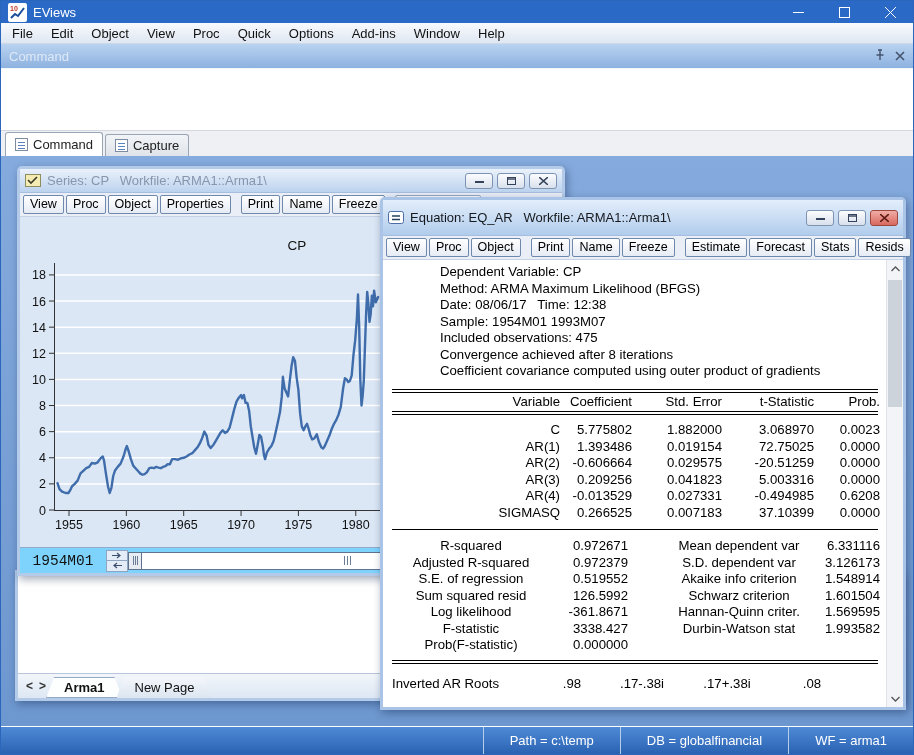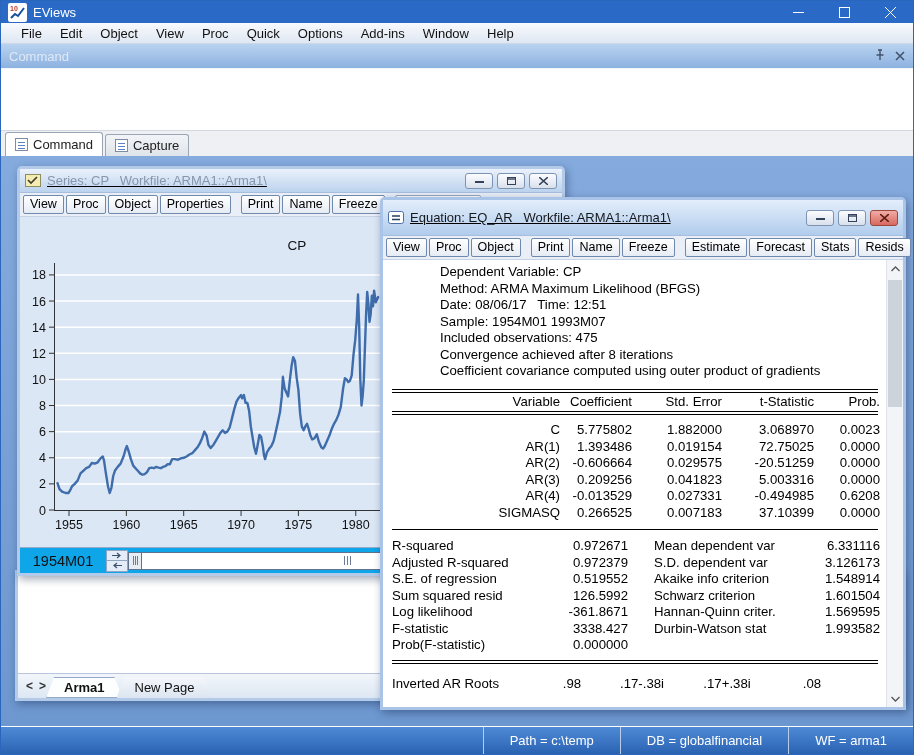--- a/index.html
+++ b/index.html
@@ -10,21 +10,21 @@
 
   
   .titlebar{height:22px;background:#2a6ac6;display:flex;align-items:center;color:#fff;flex:0 0 auto;}
   .appicon{width:19px;height:19px;margin:0 6px 0 7px;background:#fff;border-radius:2px;position:relative;flex:0 0 auto;}
   .apptitle{font-size:13px;white-space:pre;}
   .wctrls{margin-left:auto;display:flex;height:100%;}
   .wc{width:46px;height:100%;display:flex;align-items:center;justify-content:center;}
 
   
   .menubar{height:21px;background:linear-gradient(#f8fafd,#dfe7f2);display:flex;align-items:center;
-    font-size:13px;color:#111;padding-left:11px;border-bottom:1px solid #cdd8e6;flex:0 0 auto;}
+    font-size:13px;color:#111;padding-left:2px;border-bottom:1px solid #cdd8e6;flex:0 0 auto;}
   .menuitem{padding:0 9px;height:100%;display:flex;align-items:center;}
 
   
   .cmdheader{height:24px;background:linear-gradient(#b9d3f0,#8db1e0);display:flex;align-items:center;
     font-size:13px;color:#dfe9f6;padding:0 8px;flex:0 0 auto;}
   .cmdicons{margin-left:auto;display:flex;gap:10px;align-items:center;}
   .cmdinput{height:62px;background:#fff;border-top:1px solid #f2f6fb;flex:0 0 auto;}
   .cmdtabs{height:26px;background:#eef0f4;border-top:1px solid #d4d9e1;display:flex;align-items:flex-end;
     padding-left:4px;gap:2px;flex:0 0 auto;}
   .ctab{height:22px;display:flex;align-items:center;gap:5px;font-size:13px;padding:0 9px;
@@ -33,42 +33,42 @@
   .ctab.active{background:#fff;height:24px;}
   .docicon{width:13px;height:13px;border:1px solid #7d8ca3;background:#fff;position:relative;}
   .docicon i{position:absolute;left:2px;right:2px;height:1px;background:#5b82c0;}
   .docicon i:nth-child(1){top:3px;}.docicon i:nth-child(2){top:6px;}.docicon i:nth-child(3){top:9px;}
 
   
   .mdi{position:relative;flex:1 1 auto;background:linear-gradient(#85aadd,#6d97cf);overflow:hidden;}
   .child{position:absolute;border:3px solid #b3cbe9;border-radius:5px 5px 0 0;
     box-shadow:2px 3px 8px rgba(15,35,75,.4);background:#eef3fa;display:flex;flex-direction:column;}
   .childbar{display:flex;align-items:center;padding:0 5px;flex:0 0 auto;
-    background:linear-gradient(#eaf1fb,#bcd3ee);border-bottom:1px solid #a6bedd;text-decoration:underline;}
+    background:linear-gradient(#eaf1fb,#bcd3ee);border-bottom:1px solid #a6bedd;}
   .childbar .t{font-size:13px;white-space:pre;margin-left:6px;}
   .inactive-t{color:#8795ad;}
   .active-t{color:#15181d;}
   .cbtns{margin-left:auto;display:flex;gap:4px;}
   .cb{width:28px;height:16px;border:1px solid #7d93b2;border-radius:3px;
     background:linear-gradient(#fbfcfe,#d9e0ec);display:flex;align-items:center;justify-content:center;}
   .cb.red{background:linear-gradient(#f0aca6,#d8685e);border-color:#9c463e;}
   .toolbar{display:flex;align-items:center;background:#e9eef7;padding:2px 3px;flex:0 0 auto;
     border-bottom:1px solid #c6d3e6;}
   .tbtn{border:1px solid #6e89ac;background:linear-gradient(#ffffff,#e6ebf4);font-size:12.5px;color:#000;
     padding:1px 6px;border-radius:2px;margin-right:2px;line-height:15px;}
   .tgap{width:8px;flex:0 0 auto;}
   .combo{display:flex;align-items:center;border:1px solid #93a6c0;background:#fff;font-size:12.5px;
     height:19px;width:86px;margin-left:8px;padding-left:5px;border-radius:2px;}
   .combo svg{margin-left:auto;margin-right:3px;}
 
   
   #seriesWin{left:16px;top:10px;width:548px;height:410px;z-index:2;}
   #seriesWin .childbar{height:24px;}
   .chartarea{flex:1 1 auto;background:#dbe7f5;overflow:hidden;}
-  .sliderrow{height:26px;background:#0ea5e9;border-top:1px solid #93aacb;display:flex;align-items:center;flex:0 0 auto;}
+  .sliderrow{height:26px;background:#7dd3fc;border-top:1px solid #93aacb;display:flex;align-items:center;flex:0 0 auto;font-family:Liberation Mono, monospace;}
   .slabel{width:86px;text-align:center;font-size:14.5px;color:#111;flex:0 0 auto;}
   .sarrows{width:22px;height:22px;border:1px solid #8fa5c4;display:flex;flex-direction:column;flex:0 0 auto;background:#e4ecf7;}
   .sarrows div{flex:1;display:flex;align-items:center;justify-content:center;}
   .sarrows div:first-child{border-bottom:1px solid #8fa5c4;}
   .strack{flex:1;height:18px;background:#fff;border:1px solid #5f7290;margin-right:2px;display:flex;align-items:stretch;position:relative;}
   .shandle{width:13px;background:#e8edf4;border-right:1px solid #5f7290;display:flex;align-items:center;justify-content:center;gap:1px;}
   .grip i,.shandle i{display:block;width:1px;height:9px;background:#6c7c94;}
   .grip{position:absolute;left:50%;top:0;bottom:0;display:flex;align-items:center;gap:2px;}
 
   
@@ -89,21 +89,21 @@
   .eqbody{position:relative;flex:1;background:#fff;overflow:hidden;}
   .eqcontent{position:absolute;left:0;top:0;right:17px;bottom:0;padding:4px 6px 0 9px;
     font-size:13.2px;line-height:16.5px;color:#000;}
   .eqline{white-space:pre;margin-left:48px;}
   .dline{border-top:1px solid #000;border-bottom:1px solid #000;height:4px;margin-right:2px;}
   .sline{border-top:1px solid #000;height:1px;margin-right:2px;}
   .cgrid{display:grid;grid-template-columns:168px 74px 90px 92px 66px;}
   .cgrid .c0{text-align:right;}
   .cgrid .cr{text-align:right;padding-right:2px;}
   .sgrid{display:grid;grid-template-columns:158px 78px 26px 170px 56px;}
-  .sgrid .l{text-align:left;}
+  .sgrid .l{text-align:center;}
   .sgrid .r{text-align:right;}
   .rgrid{display:grid;grid-template-columns:150px 60px 80px 90px 80px;}
   .rgrid .cc{text-align:center;}
 
   
   .vscroll{position:absolute;right:0;top:0;bottom:0;width:17px;background:#f2f4f7;border-left:1px solid #e0e3e8;}
   .varrow{position:absolute;left:0;right:0;height:17px;display:flex;align-items:center;justify-content:center;}
   .varrow.up{top:0;}.varrow.down{bottom:0;}
   .vthumb{position:absolute;left:1px;right:1px;top:20px;height:127px;background:#cdd3da;}
 
@@ -373,21 +373,21 @@
           <button class="tbtn">Estimate</button>
           <button class="tbtn">Forecast</button>
           <button class="tbtn">Stats</button>
           <button class="tbtn">Resids</button>
         </div>
       <div class="eqbody">
         <div class="eqcontent">
           <div id="eqSummary">
               <div class="eqline">Dependent Variable: CP</div>
               <div class="eqline">Method: ARMA Maximum Likelihood (BFGS)</div>
-              <div class="eqline">Date: 08/06/17   Time: 12:51</div>
+              <div class="eqline">Date: 08/06/17   Time: 12:38</div>
               <div class="eqline">Sample: 1954M01 1993M07</div>
               <div class="eqline">Included observations: 475</div>
               <div class="eqline">Convergence achieved after 8 iterations</div>
               <div class="eqline">Coefficient covariance computed using outer product of gradients</div>
             </div>
           <div class="dline" style="margin-top:9px"></div>
           <div class="cgrid" id="coefHead" style="margin-top:1px">
               <div class="c0">Variable</div>
               <div class="cr">Coefficient</div>
               <div class="cr">Std. Error</div>

